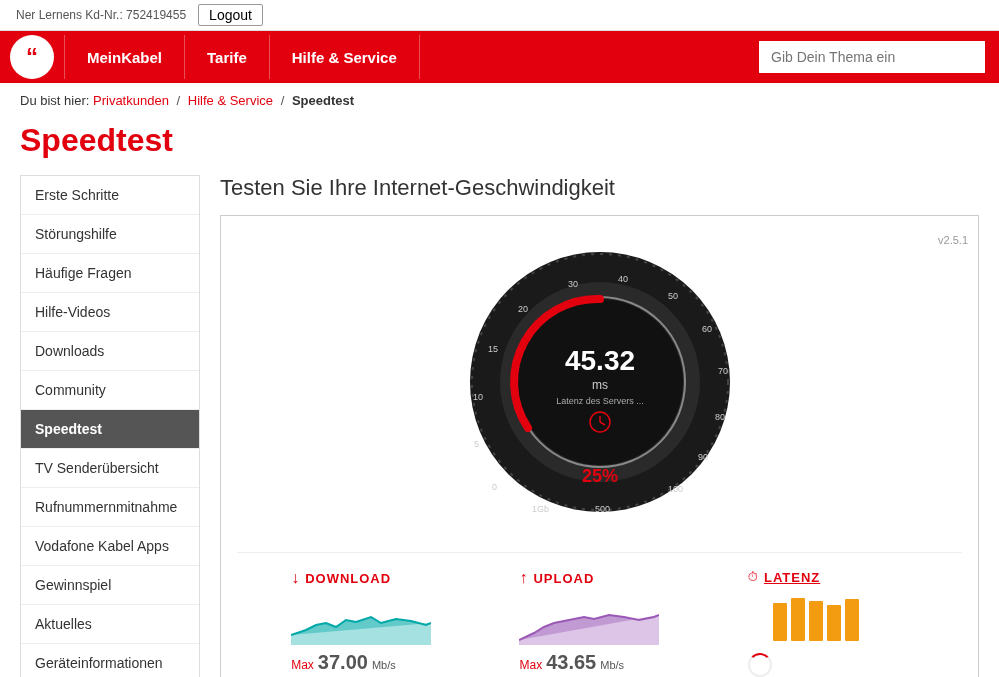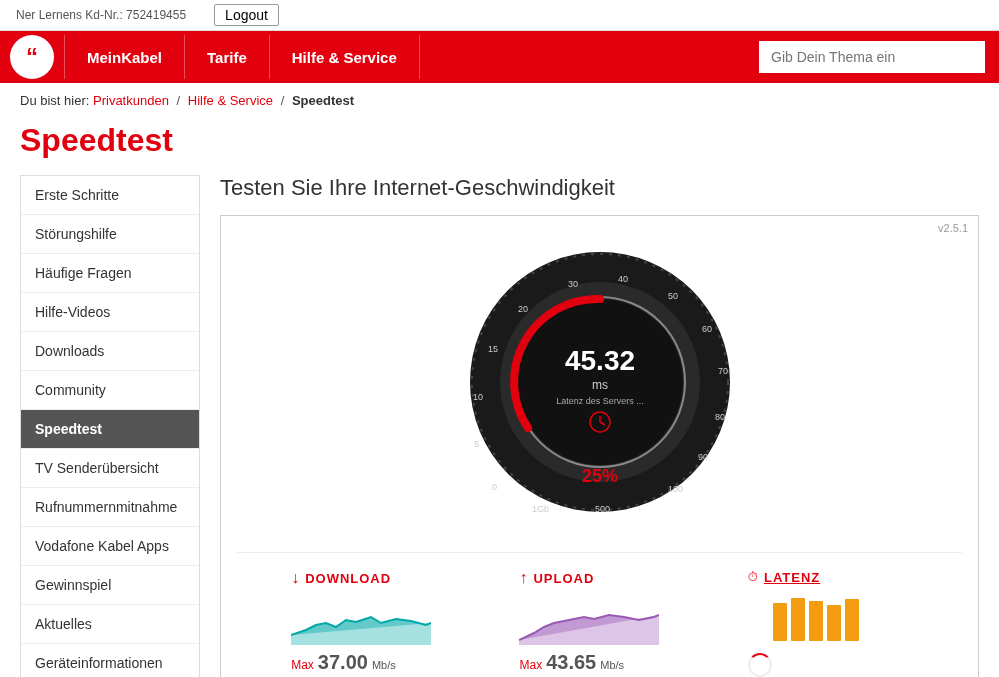--- a/index.html
+++ b/index.html
@@ -11,21 +11,21 @@
       border-bottom: 1px solid #ddd;
       display: flex;
       align-items: center;
       justify-content: space-between;
       padding: 4px 16px;
       font-size: 12px;
       color: #555;
       min-height: 30px;
     }
     .top-bar-left { display: flex; gap: 16px; align-items: center; }
-    .top-bar-right { display: flex; gap: 28px; align-items: center; }
+    .top-bar-right { display: flex; gap: 12px; align-items: center; }
     .top-bar-right .logout-btn {
       border: 1px solid #999;
       padding: 2px 10px;
       background: #fff;
       cursor: pointer;
       font-size: 14px;
       border-radius: 2px;
     }
     .top-bar a { color: #555; text-decoration: none; }
 
@@ -122,21 +122,21 @@
 
     
     .speedtest-widget {
       border: 1px solid #ccc;
       padding: 16px;
       position: relative;
       background: #fff;
     }
     .version-tag {
       position: absolute;
-      top: 6px;
+      top: 18px;
       right: 10px;
       font-size: 11px;
       color: #999;
       text-align: right;
     }
 
     
     .gauge-area {
       display: flex;
       justify-content: center;

